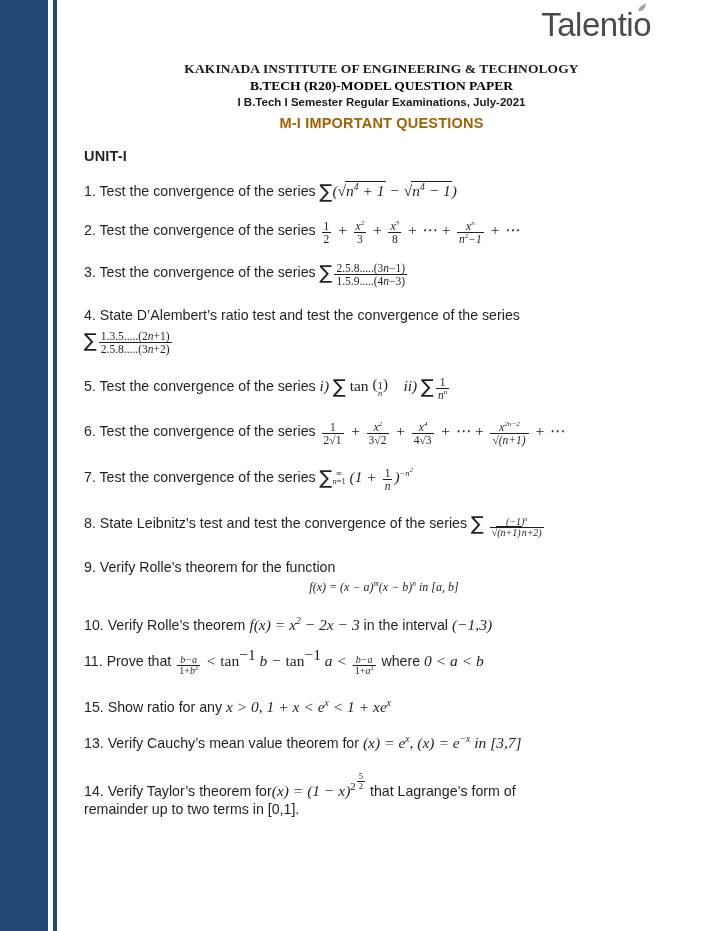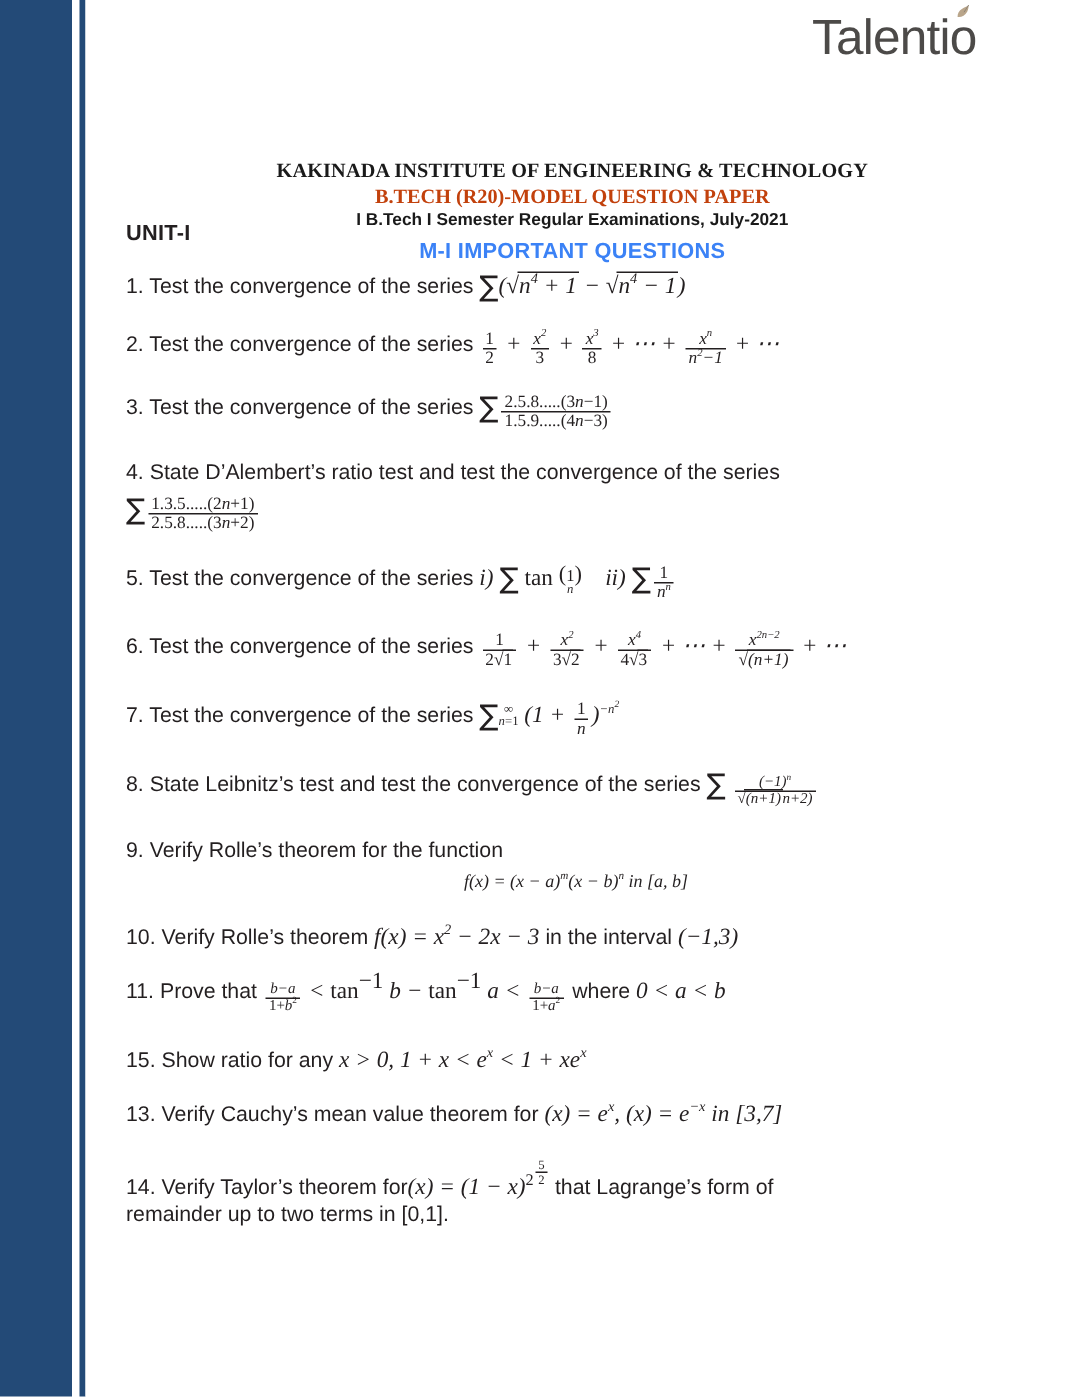--- a/index.html
+++ b/index.html
@@ -64,42 +64,41 @@
     width: 645px;
     text-align: center;
   }
   .hdr1 {
     font-family: "Liberation Serif", serif;
     font-weight: bold;
     font-size: 13.5px;
     letter-spacing: 0.1px;
     line-height: 17px;
     color: #1a1a1a;
-    margin-top: 45px;
   }
   .hdr2 {
     font-family: "Liberation Serif", serif;
     font-weight: bold;
     font-size: 13.5px;
     line-height: 17px;
-    color: #c2410c;
+    color: #000000;
   }
   .hdr3 {
     font-family: "Liberation Sans", sans-serif;
     font-weight: bold;
     font-size: 11.5px;
     line-height: 17px;
     color: #1a1a1a;
   }
   .hdr4 {
     font-family: "Liberation Sans", sans-serif;
     font-weight: bold;
     font-size: 14.5px;
     line-height: 24px;
-    color: #3b82f6;
+    color: #a16207;
     letter-spacing: 0.2px;
   }
 
   
   .content {
     position: absolute;
     left: 84px; top: 148px;
     width: 600px;
   }
   .unit-title {

